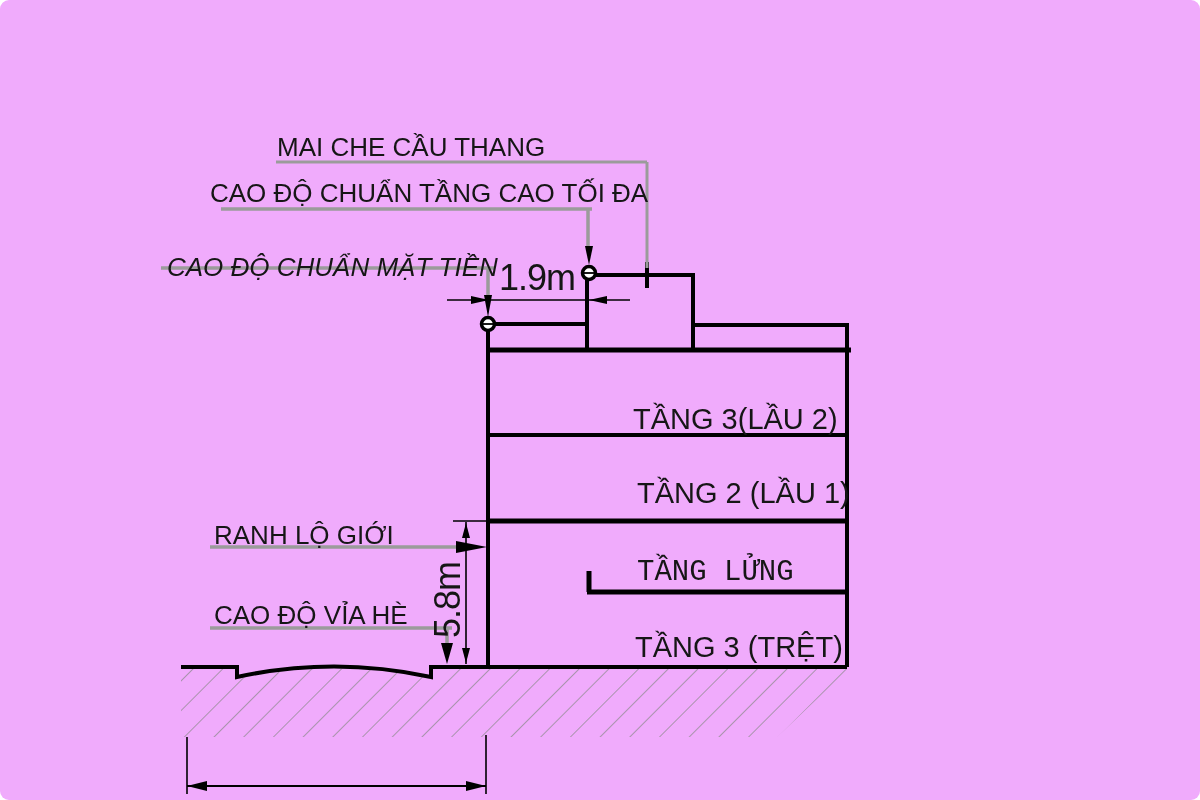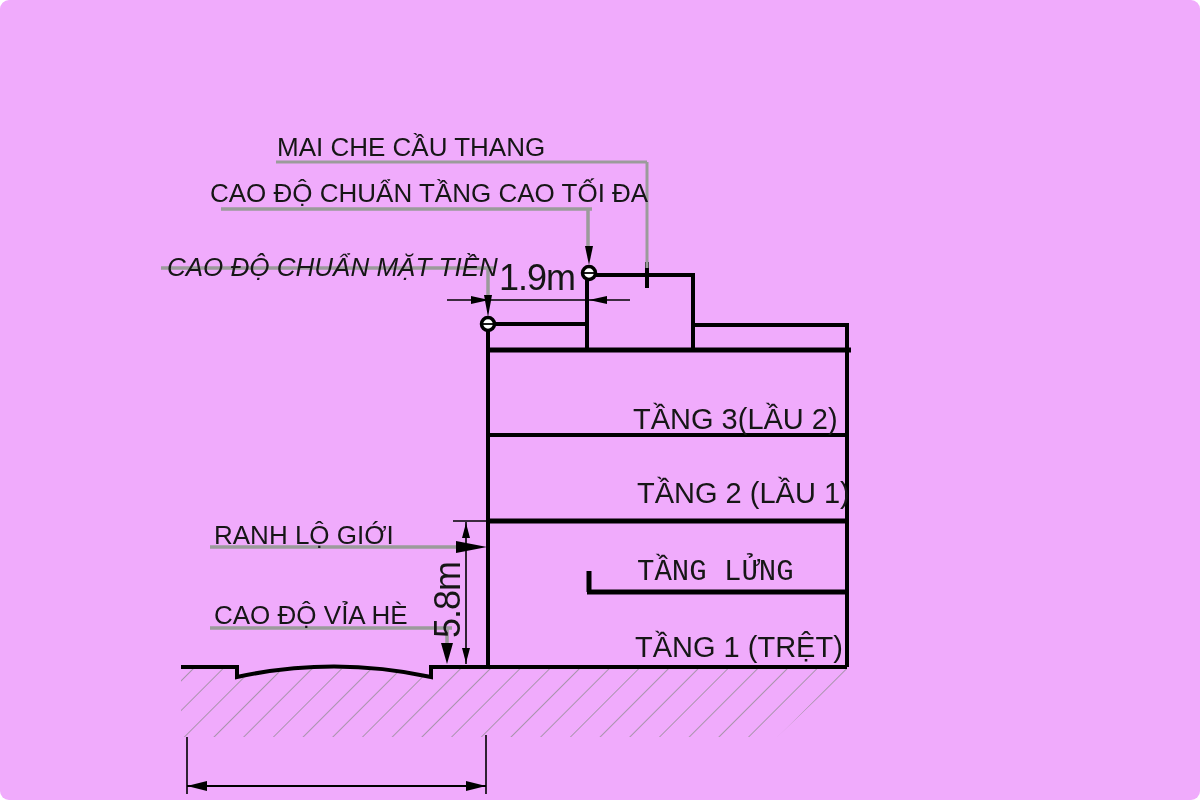--- a/index.html
+++ b/index.html
@@ -106,20 +106,20 @@
   <div class="lbl" style="left:214px;top:522px;text-align:center;">RANH LỘ GIỚI</div>
 
   <div class="lbl" style="left:214px;top:602px;">CAO ĐỘ VỈA HÈ</div>
 
   <div class="floor-lbl" style="left:633px;top:405px;">TẦNG 3(LẦU 2)</div>
 
   <div class="floor-lbl" style="left:637px;top:479px;">TẦNG 2 (LẦU 1)</div>
 
   <div class="floor-lbl" style="left:637px;top:558px;font-family:Liberation Mono, monospace;">TẦNG LỬNG</div>
 
-  <div class="floor-lbl" style="left:635px;top:633px;">TẦNG 1 (TRỆT)</div>
+  <div class="floor-lbl" style="left:635px;top:633px;">TẦNG 3 (TRỆT)</div>
 
   <div class="dim" style="left:499px;top:260px;">1.9m</div>
 
   <div class="dim dim-vert">5.8m</div>
 
 
 </div>
 
 </body></html>

